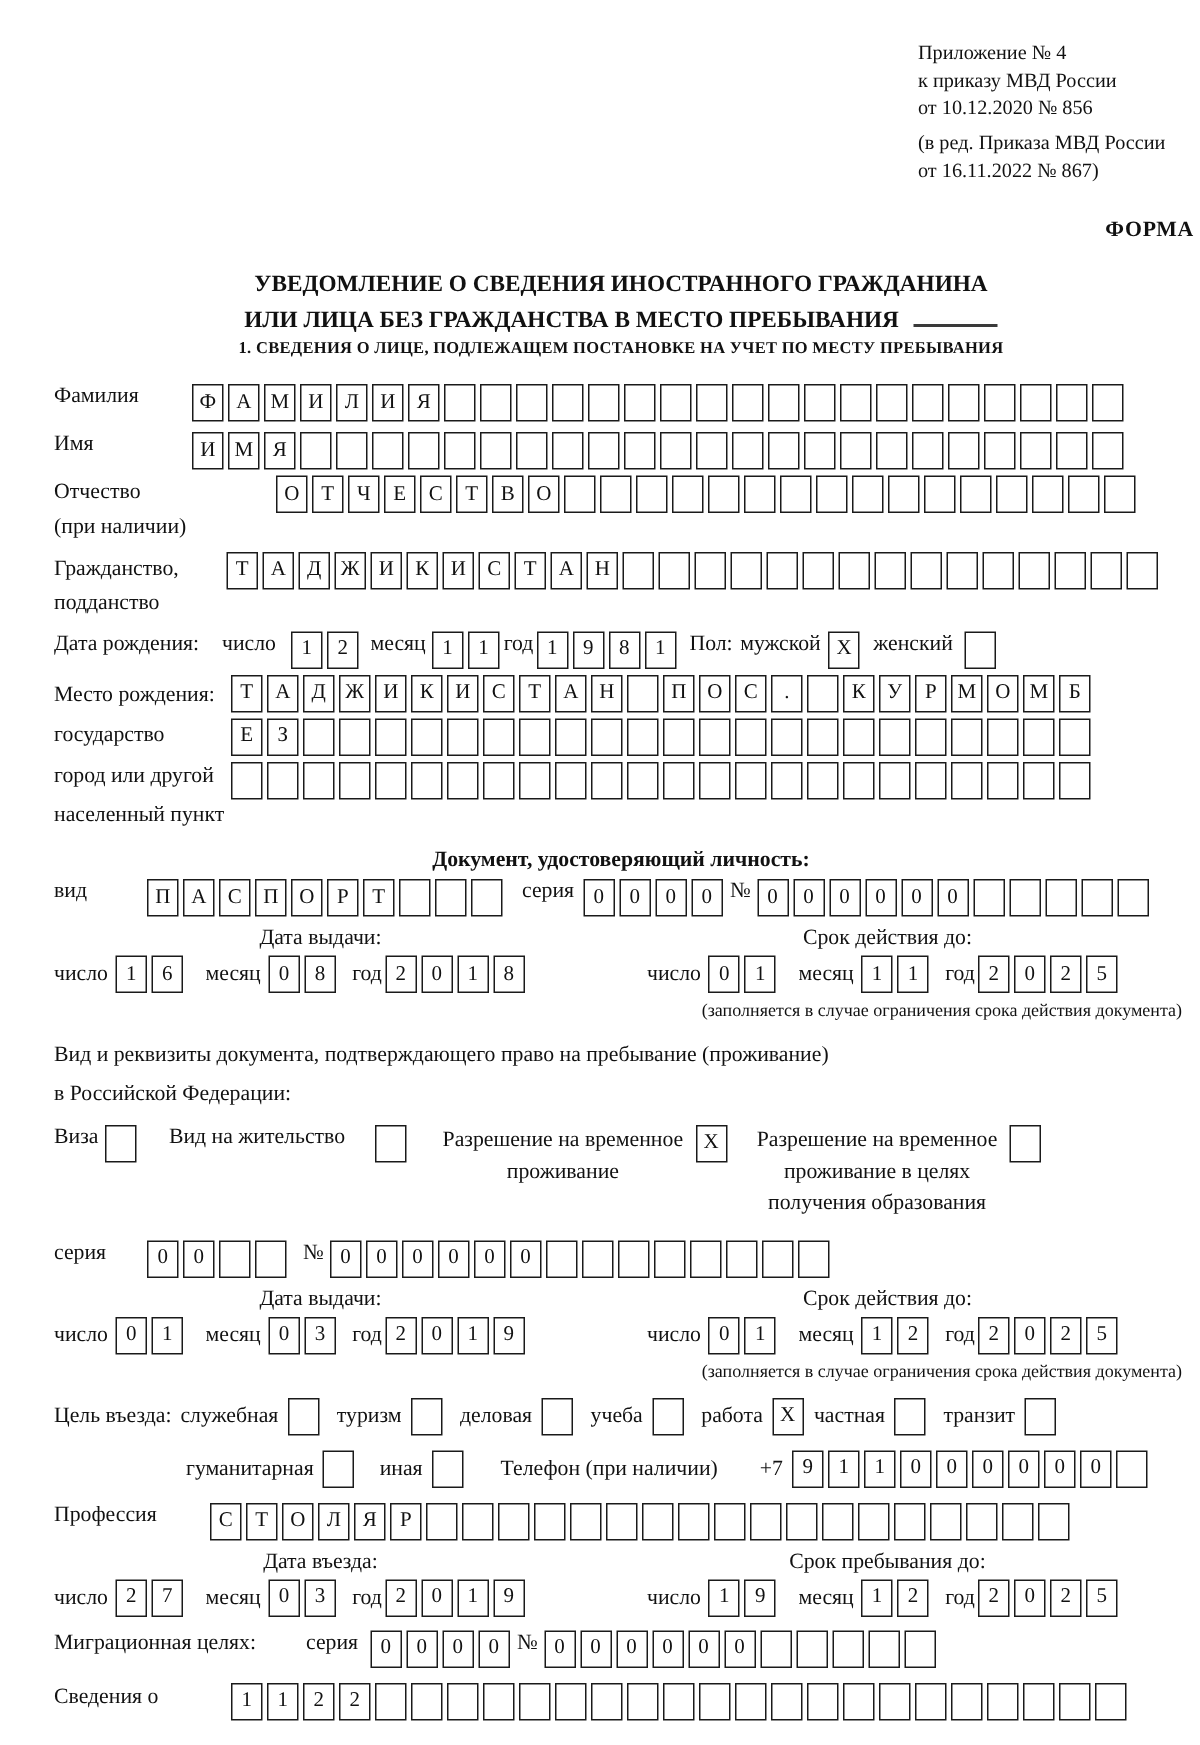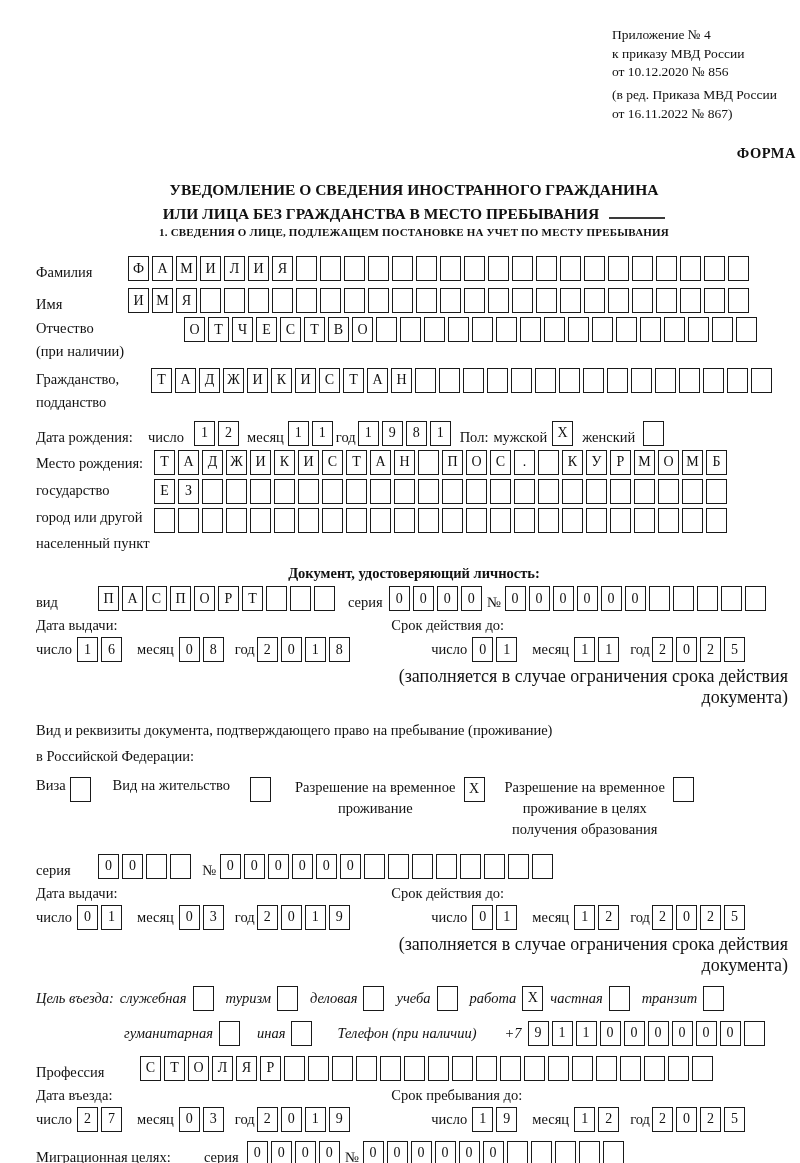--- a/index.html
+++ b/index.html
@@ -21,53 +21,53 @@
 
   .section-head { text-align: center; font-weight: bold; font-size: 11px; letter-spacing: .2px; }
 
   
   .cells { display: inline-flex; flex-wrap: nowrap; }
   .cell {
     display: inline-flex; align-items: center; justify-content: center;
     width: 21px; height: 25px; border: 1.6px solid #1a1a1a; margin-right: 3px;
     font-size: 14px; flex: 0 0 auto; background: #fff;
   }
-  .row { display: flex; align-items: flex-end; margin-top: 7px; }
+  .row { display: flex; align-items: flex-start; margin-top: 7px; }
   .row.tight { margin-top: 4px; }
   .lbl { flex: 0 0 auto; }
   .w92 { width: 92px; }
   .lblcol { flex: 0 0 auto; line-height: 1.6; }
 
   .stack { display: flex; flex-direction: column; }
   .stack .cells { margin-top: 4px; }
   .stack .cells:first-child { margin-top: 0; }
 
   .center-bold { text-align: center; font-weight: bold; margin-top: 8px; }
   .small-gap { margin-left: 5px; margin-right: 4px; }
 
   
   .dates { display: flex; margin-top: 6px; }
   .dates .col-l { width: 47%; }
   .dates .col-r { width: 53%; }
-  .dates .dhead { text-align: left; margin-bottom: 3px; }
+  .dates .dhead { text-align: center; margin-bottom: 3px; }
   .drow { display: flex; align-items: center; }
   .drow .sub { margin-right: 5px; }
   .drow .grp { margin-left: 12px; }
-  .note { font-size: 18px; text-align: right; margin-top: 4px; padding-right: 4px; }
+  .note { font-size: 12px; text-align: right; margin-top: 4px; padding-right: 4px; }
 
   .para { margin-top: 10px; line-height: 1.75; }
 
   .chk-row { display: flex; align-items: flex-start; margin-top: 8px; }
   .chk-group { display: flex; align-items: flex-start; }
   .chk-lines { text-align: center; line-height: 1.45; }
   .chk-box { margin-left: 8px; }
   .chk-box .cell { margin-right: 0; }
 
   .purpose-row { display: flex; align-items: center; margin-top: 10px; }
-  .purpose-row .p-lbl { margin-right: 6px; font-style: italic; }
+  .purpose-row .p-lbl { margin-right: 6px; }
   .purpose-row .cells { margin-right: 9px; }
 </style>
 </head>
 <body>
 
 <div class="page">
 
   <div class="annex">
     <div>Приложение № 4</div>
     <div>к приказу МВД России</div>

